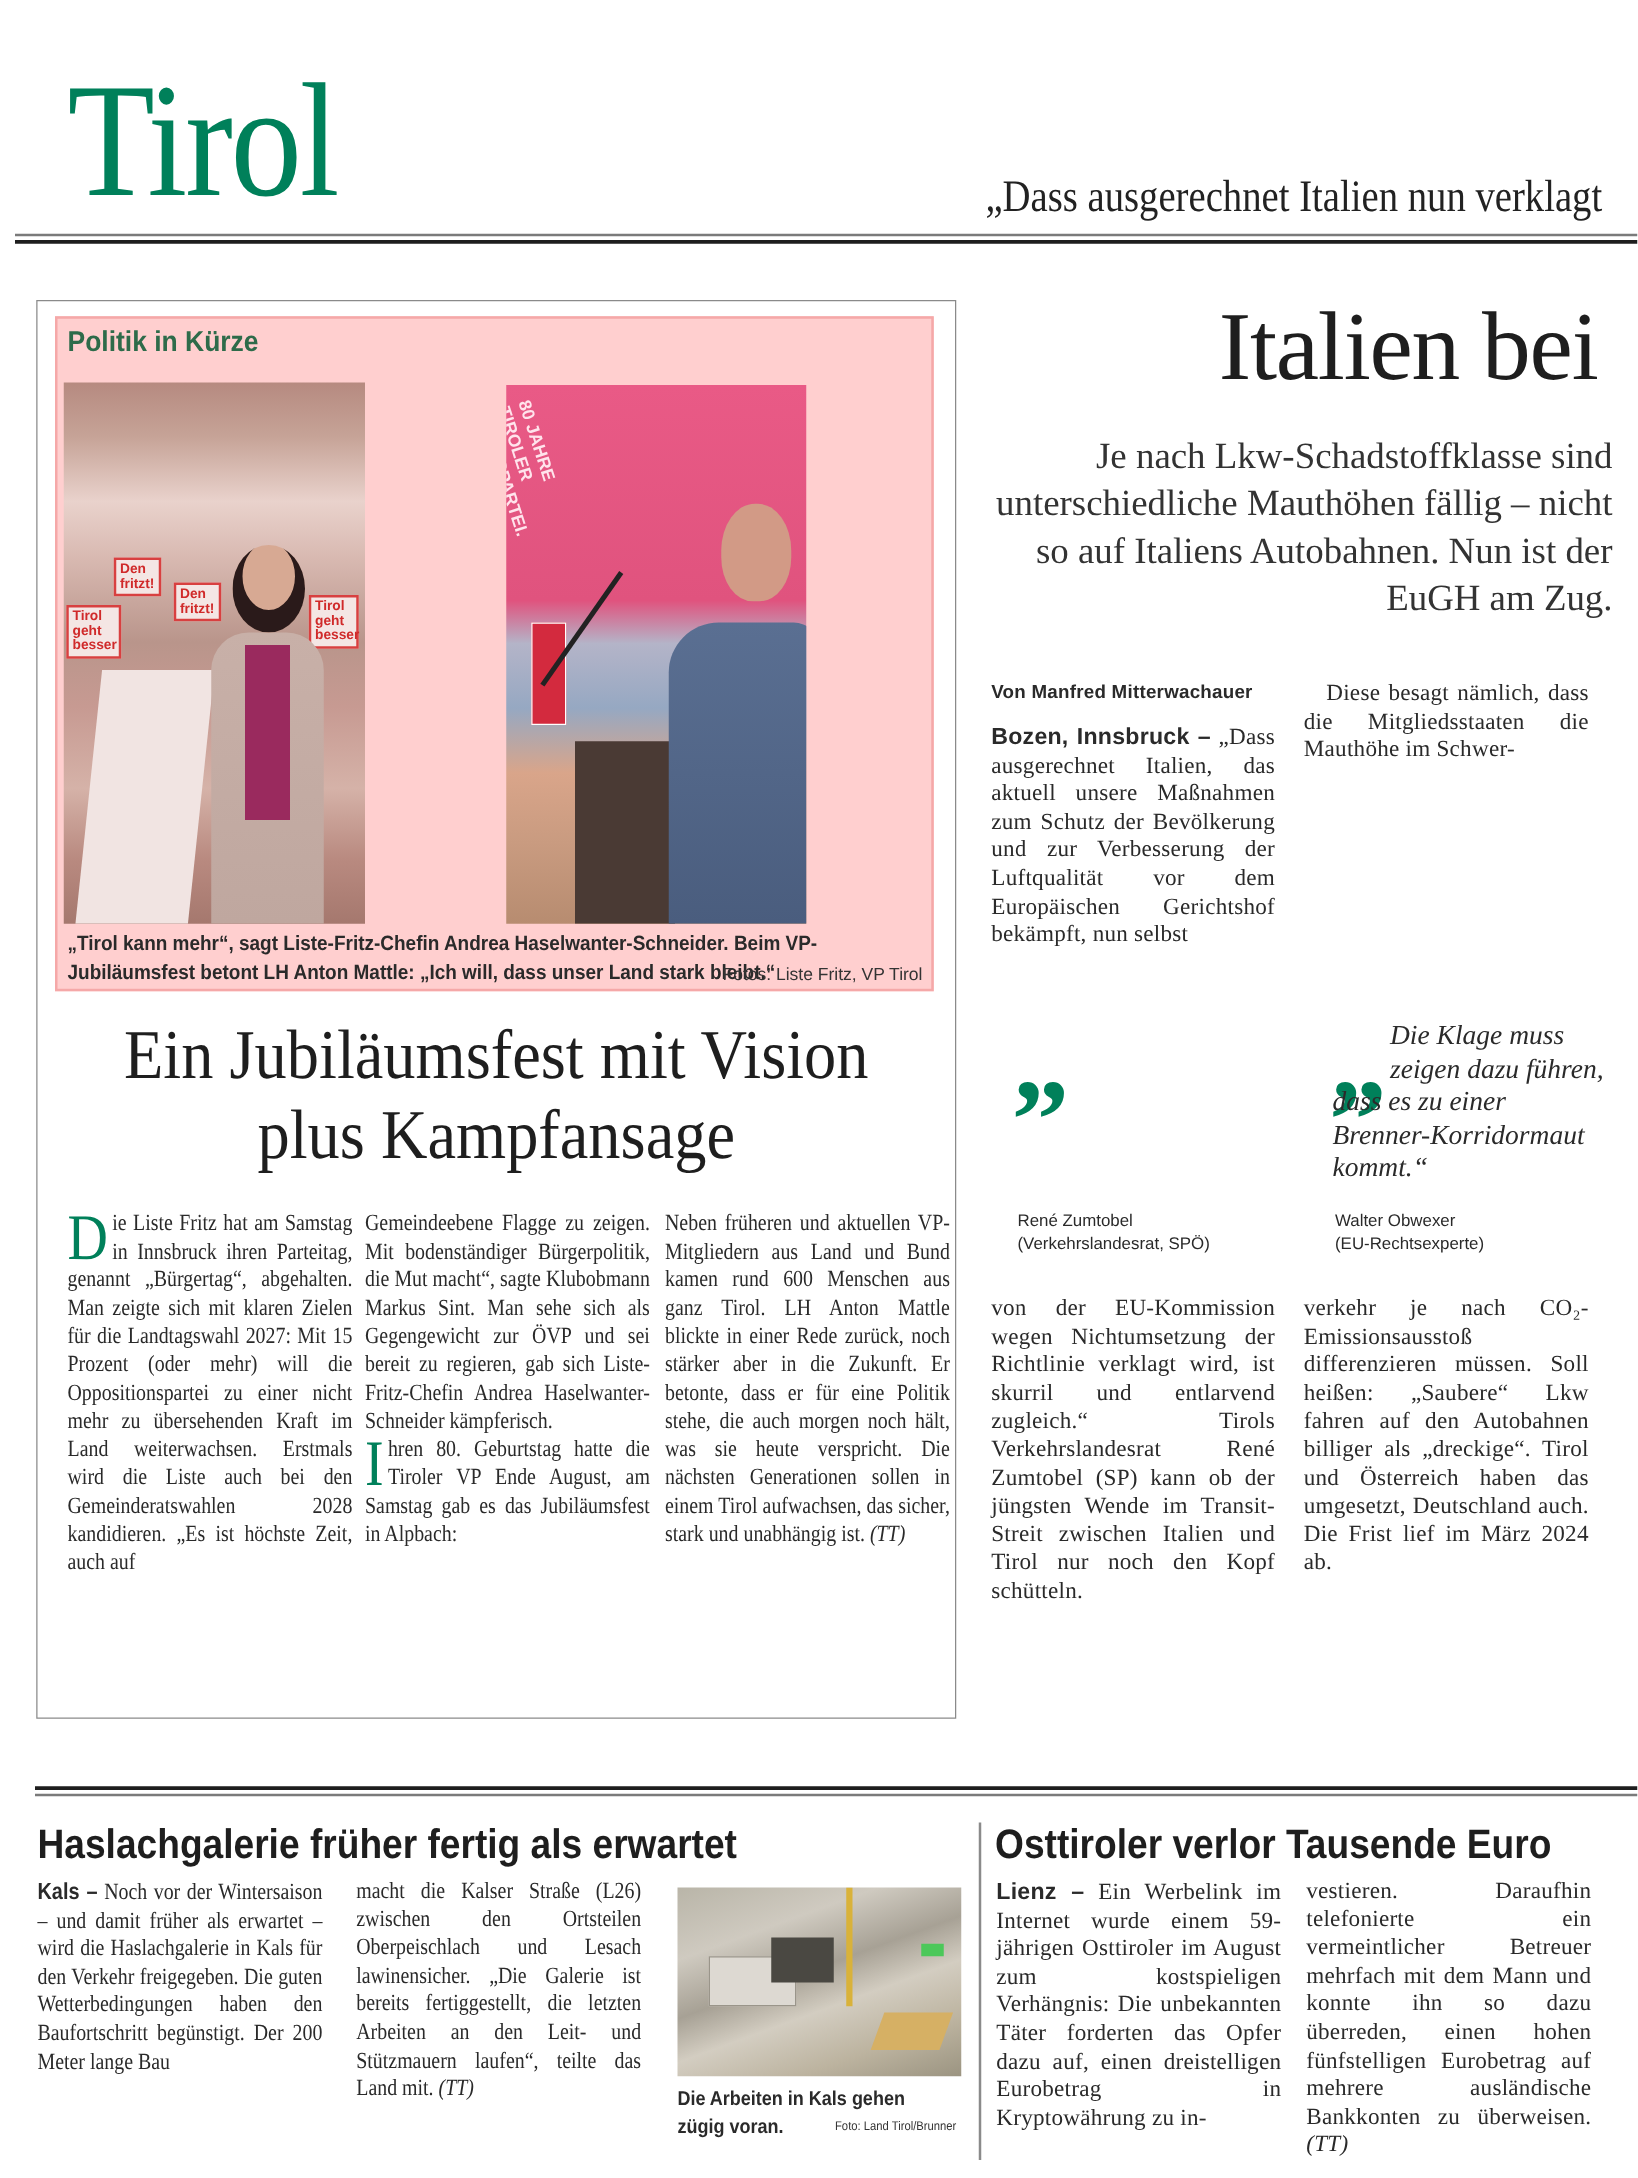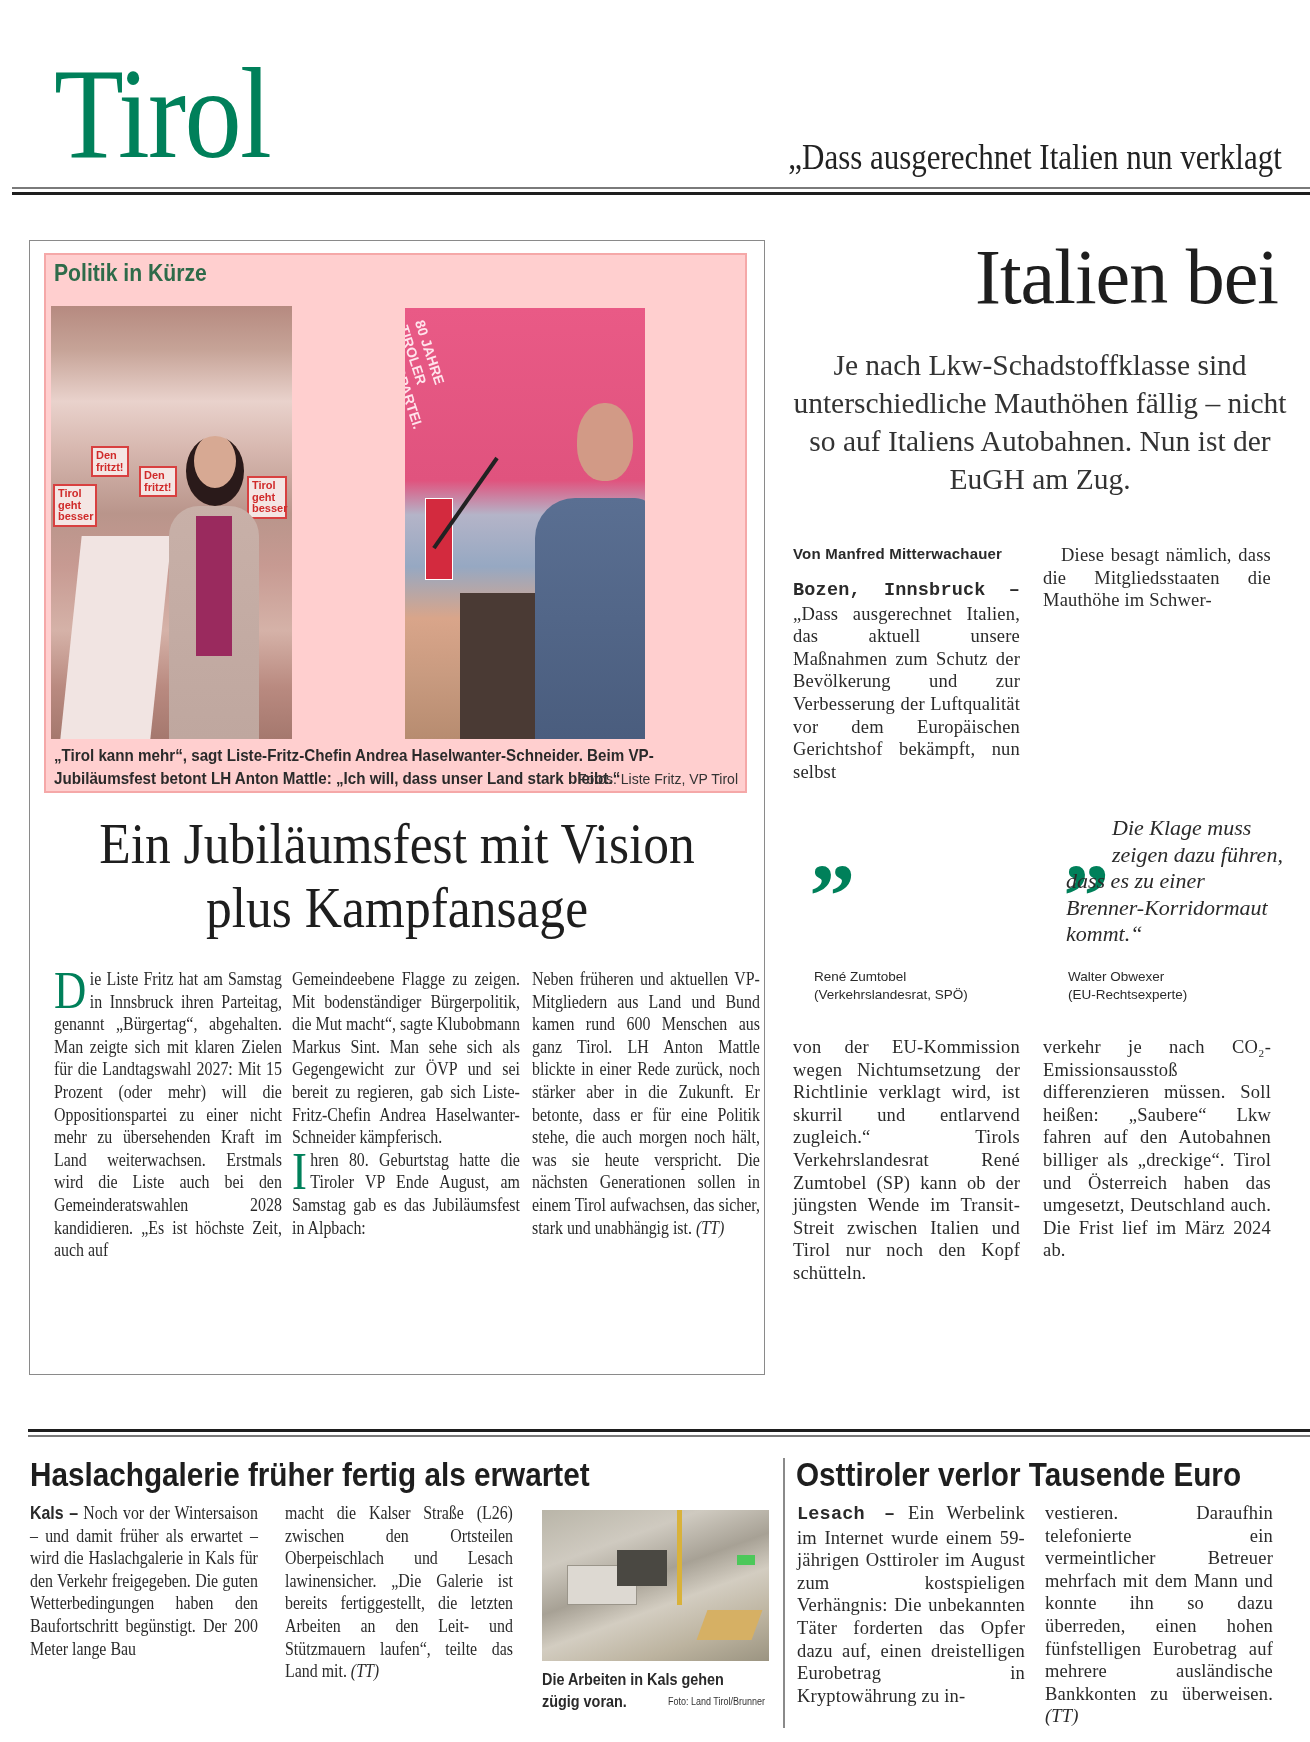--- a/index.html
+++ b/index.html
@@ -50,31 +50,31 @@
   .col-narrow { transform: scaleX(0.86); transform-origin: left top; }
   .col p { margin: 0; }
 
   .b-col1 { left: 54px; top: 968px; width: 228px; }
   .b-col2 { left: 292px; top: 968px; width: 228px; }
   .b-col3 { left: 532px; top: 968px; width: 228px; }
   .dropcap { float: left; font-size: 52px; line-height: 42px; color: #00805a; margin: 2px 4px 0 0; font-family: "Liberation Serif", serif; }
 
   
   .main-headline { right: 32px; top: 238px; font-family: "Liberation Serif", serif; font-size: 78px; line-height: 1; color: #1e1e1e; letter-spacing: -1px; }
-  .main-deck { left: 790px; top: 346px; width: 500px; text-align: center; font-family: "Liberation Serif", serif; font-size: 29.5px; line-height: 38px; color: #333; }
+  .main-deck { left: 790px; top: 346px; width: 500px; text-align: right; font-family: "Liberation Serif", serif; font-size: 29.5px; line-height: 38px; color: #333; }
 
   .r-col { font-family: "Liberation Serif", serif; font-size: 18.5px; line-height: 22.6px; color: #2a2a2a; text-align: justify; letter-spacing: 0.2px; }
   .r-col p { margin: 0; }
   .r-col .indent { text-indent: 18px; }
   .r-col1 { left: 793px; top: 544px; width: 227px; }
   .r-col2 { left: 1043px; top: 544px; width: 228px; }
   .r-col1b { left: 793px; top: 1036px; width: 227px; }
   .r-col2b { left: 1043px; top: 1036px; width: 228px; }
   .byline { font-family: "Liberation Sans", sans-serif; font-weight: bold; font-size: 15px; line-height: 20px; color: #2a2a2a; margin-bottom: 14px; }
-  .dateline { font-family: Liberation Mono, monospace; font-weight: bold; }
+  .dateline { font-family: Liberation Sans, sans-serif; font-weight: bold; }
 
   .quote { font-family: "Liberation Serif", serif; font-style: italic; font-size: 22px; line-height: 26.5px; color: #2a2a2a; }
   .quote-mark { float: left; font-family: "Liberation Serif", serif; font-weight: bold; font-style: normal; color: #00805a; font-size: 92px; line-height: 70px; height: 44px; margin: -2px 8px 0 -2px; letter-spacing: -6px; }
   .quote-1 { left: 812px; top: 815px; width: 210px; }
   .quote-2 { left: 1066px; top: 815px; width: 220px; }
   .quote-author { font-family: "Liberation Sans", sans-serif; font-size: 13.5px; line-height: 18px; color: #2a2a2a; }
   .qa-1 { left: 814px; top: 968px; }
   .qa-2 { left: 1068px; top: 968px; }
 
   
@@ -197,17 +197,17 @@
   <div style="position:absolute;left:75px;top:40px;width:50px;height:36px;background:#4a4842;"></div>
   <div style="position:absolute;left:135px;top:0;width:5px;height:95px;background:#d9b23a;"></div>
   <div style="position:absolute;left:195px;top:45px;width:18px;height:10px;background:#4cc85a;"></div>
   <div style="position:absolute;left:160px;top:100px;width:55px;height:30px;background:#d6b064;transform:skewX(-20deg);"></div>
 </div>
 <div class="abs kals-caption">Die Arbeiten in Kals gehen zügig voran.</div>
 <div class="abs kals-credit">Foto: Land Tirol/Brunner</div>
 
 <div class="abs sub-headline sh-2">Osttiroler verlor Tausende Euro</div>
 <div class="abs r-col l-col1">
-  <p><span class="dateline">Lesach –</span> <span>Ein Werbelink im Internet wurde einem 59-jährigen Osttiroler im August zum kostspieligen Verhängnis: Die unbekannten Täter forderten das Opfer dazu auf, einen dreistelligen Eurobetrag in Kryptowährung zu in-</span></p>
+  <p><span class="dateline">Lienz –</span> <span>Ein Werbelink im Internet wurde einem 59-jährigen Osttiroler im August zum kostspieligen Verhängnis: Die unbekannten Täter forderten das Opfer dazu auf, einen dreistelligen Eurobetrag in Kryptowährung zu in-</span></p>
 </div>
 <div class="abs r-col l-col2">
   <p><span>vestieren. Daraufhin telefonierte ein vermeintlicher Betreuer mehrfach mit dem Mann und konnte ihn so dazu überreden, einen hohen fünfstelligen Eurobetrag auf mehrere ausländische Bankkonten zu überweisen.</span> <em>(TT)</em></p>
 </div>
 
 </body></html>

